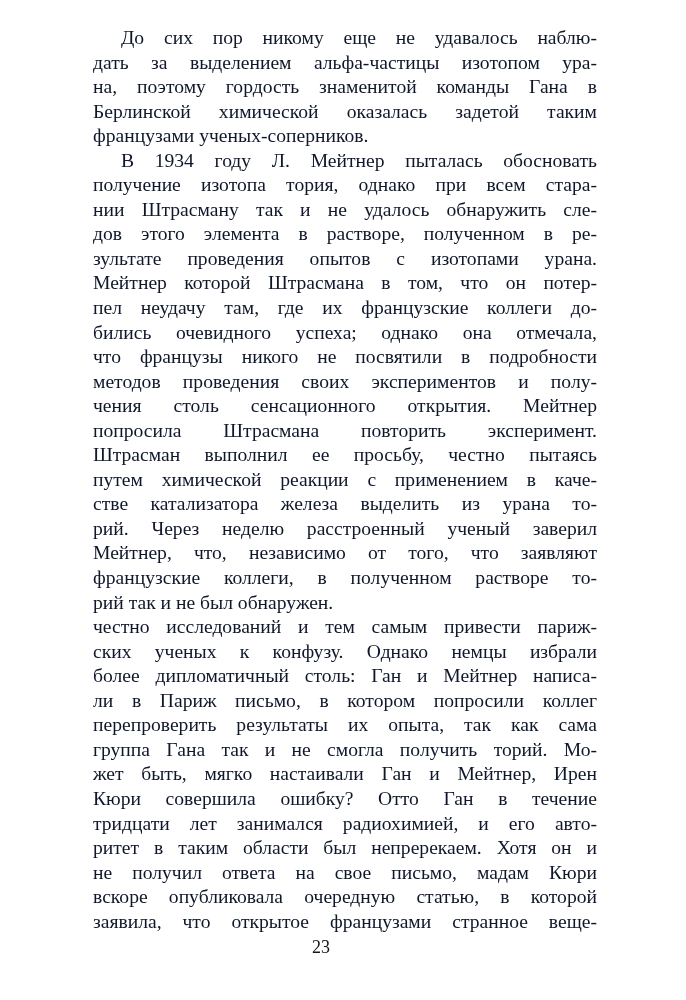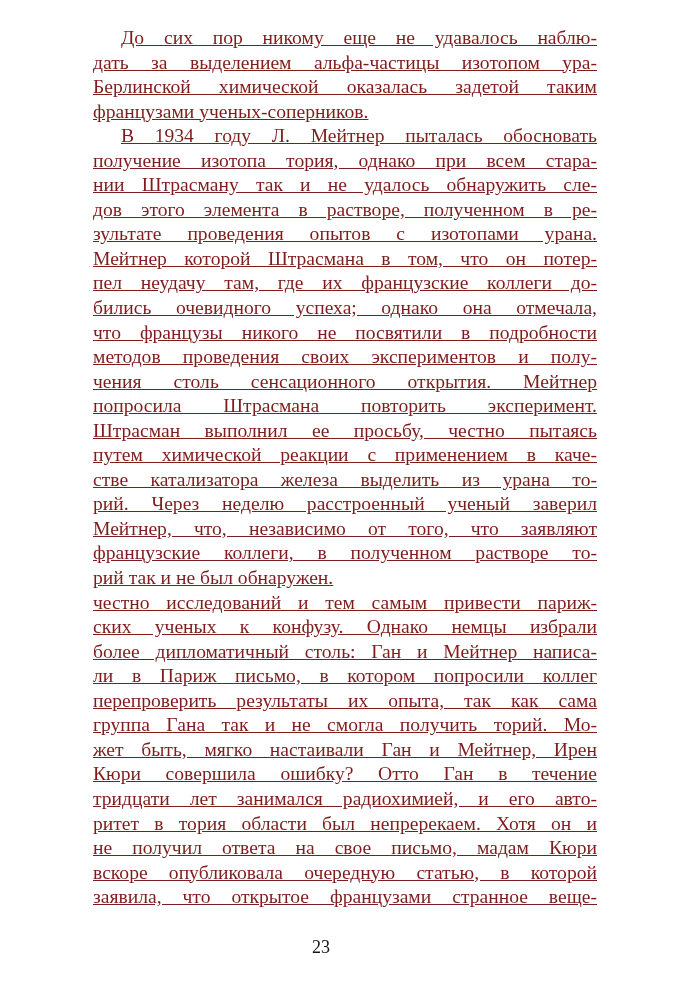--- a/index.html
+++ b/index.html
@@ -3,21 +3,21 @@
 <meta charset="utf-8">
 <style>
   html, body { margin: 0; padding: 0; }
   body {
     width: 686px; height: 1000px; background: #ffffff; overflow: hidden;
     position: relative;
   }
   .page {
     position: absolute; left: 93px; top: 26px; width: 504px;
     font-family: "Liberation Serif", "DejaVu Serif", serif;
-    font-size: 19.6px; line-height: 24.55px; color: #7f1d1d; text-decoration: underline;
+    font-size: 19.6px; line-height: 24.55px; color: #0f172a;
   }
   .line {
     display: block; white-space: nowrap;
     text-align: justify; text-align-last: justify;
     height: 24.55px;
   }
   .line.indent { padding-left: 28px; }
   .line.last { text-align-last: left; }
   .page-number {
     position: absolute; left: 0; width: 642px; top: 937px;
@@ -26,20 +26,21 @@
     font-size: 18px; color: #161616;
   }
 </style>
 </head>
 <body>
 
 <div class="page">
   <div>
     <span class="line indent">До сих пор никому еще не удавалось наблю-</span>
     <span class="line">дать за выделением альфа-частицы изотопом ура-</span>
+    <span class="line">на, поэтому гордость знаменитой команды Гана в</span>
     <span class="line">Берлинской химической оказалась задетой таким</span>
     <span class="line last">французами ученых-соперников.</span>
   </div>
   <div>
     <span class="line indent">В 1934 году Л. Мейтнер пыталась обосновать</span>
     <span class="line">получение изотопа тория, однако при всем стара-</span>
     <span class="line">нии Штрасману так и не удалось обнаружить сле-</span>
     <span class="line">дов этого элемента в растворе, полученном в ре-</span>
     <span class="line">зультате проведения опытов с изотопами урана.</span>
     <span class="line">Мейтнер которой Штрасмана в том, что он потер-</span>
@@ -60,20 +61,20 @@
   <div>
     <span class="line">честно исследований и тем самым привести париж-</span>
     <span class="line">ских ученых к конфузу. Однако немцы избрали</span>
     <span class="line">более дипломатичный столь: Ган и Мейтнер написа-</span>
     <span class="line">ли в Париж письмо, в котором попросили коллег</span>
     <span class="line">перепроверить результаты их опыта, так как сама</span>
     <span class="line">группа Гана так и не смогла получить торий. Мо-</span>
     <span class="line">жет быть, мягко настаивали Ган и Мейтнер, Ирен</span>
     <span class="line">Кюри совершила ошибку? Отто Ган в течение</span>
     <span class="line">тридцати лет занимался радиохимией, и его авто-</span>
-    <span class="line">ритет в тория области был непререкаем. Хотя он и</span>
+    <span class="line">ритет в таким области был непререкаем. Хотя он и</span>
     <span class="line">не получил ответа на свое письмо, мадам Кюри</span>
     <span class="line">вскоре опубликовала очередную статью, в которой</span>
     <span class="line">заявила, что открытое французами странное веще-</span>
   </div>
 </div>
 
 <div class="page-number">23</div>
 
 </body></html>

